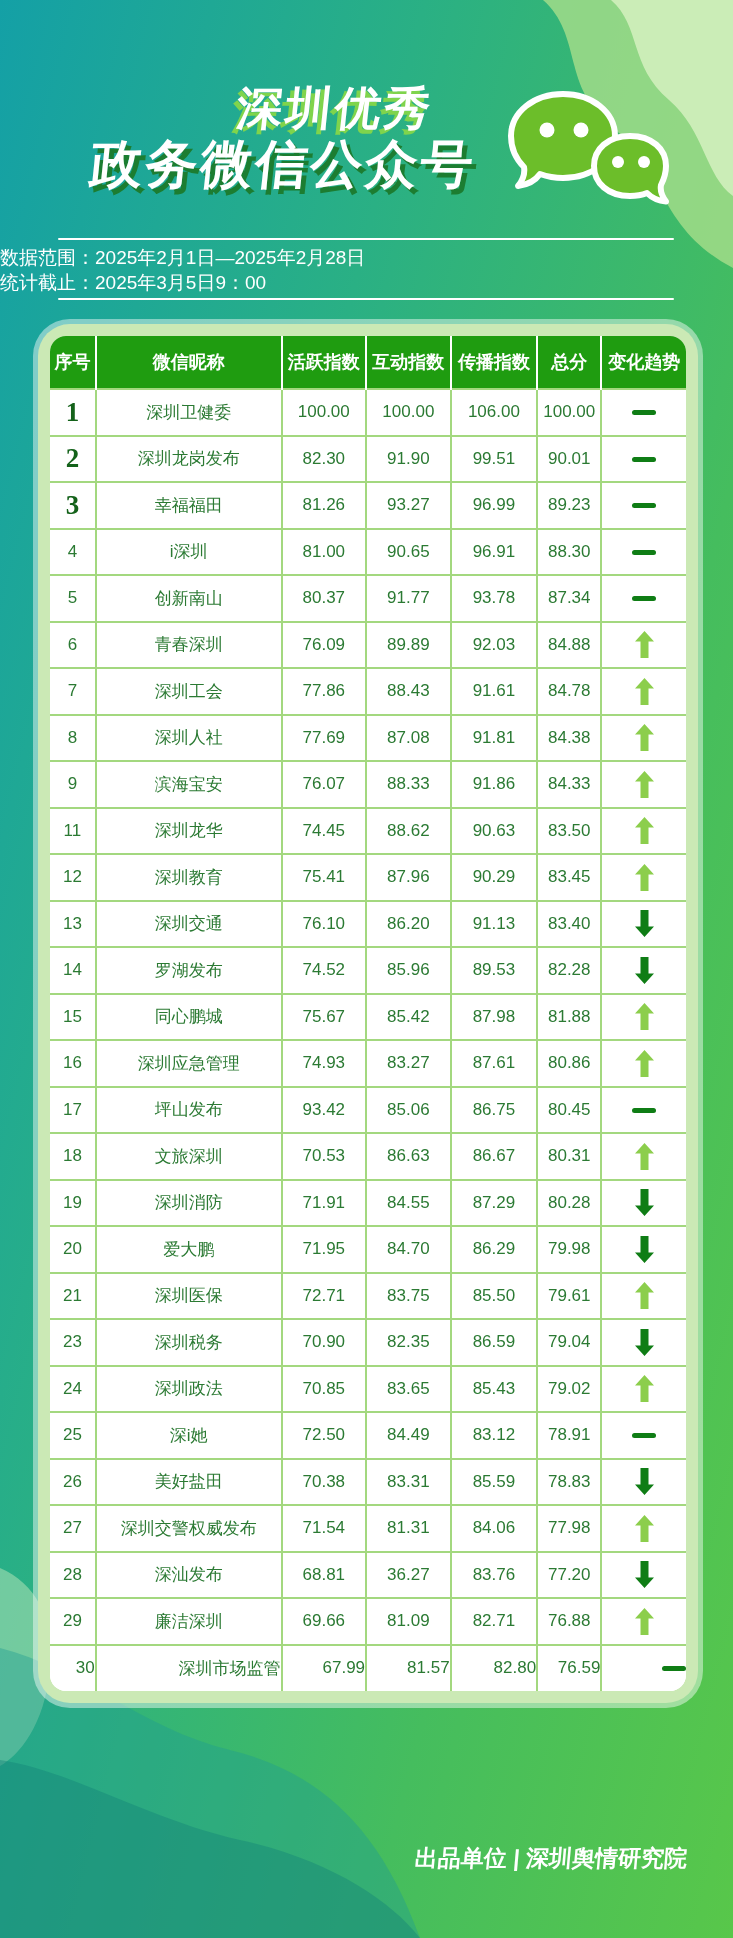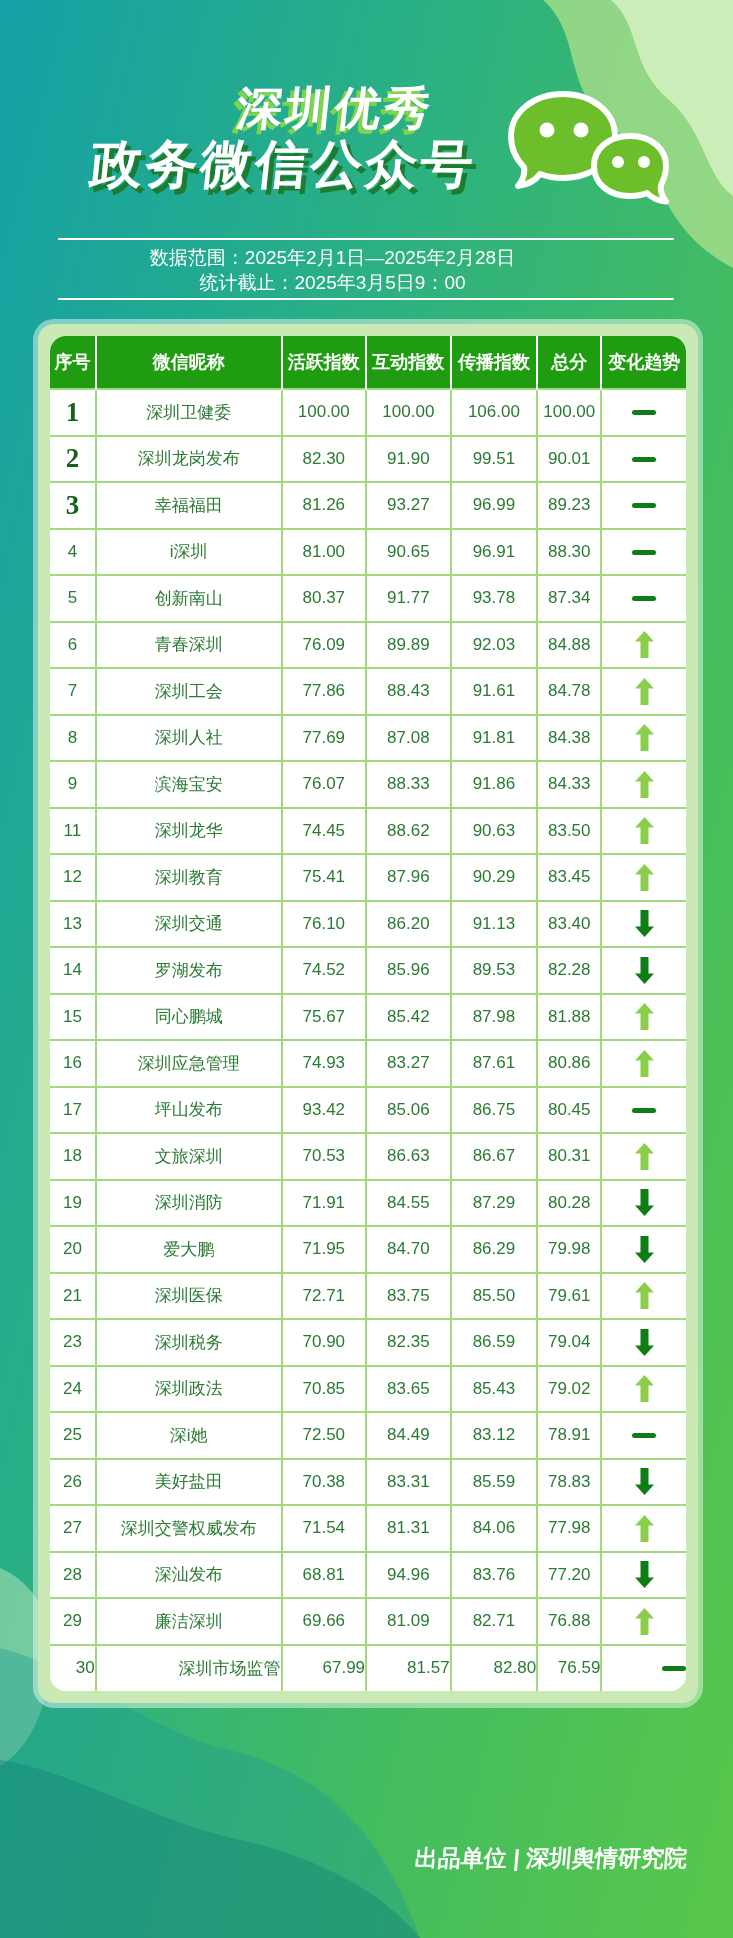--- a/index.html
+++ b/index.html
@@ -18,27 +18,27 @@
   .title-line{position:absolute;text-align:center;color:#fff;font-weight:900;
     transform:skewX(-6deg);white-space:nowrap;letter-spacing:3px;}
   .title-line.l1{top:78px;left:150px;width:370px;font-size:46px;text-shadow:-4px 4px 0 #7fd44c;}
   .title-line.l2{top:130px;left:58px;width:450px;font-size:52px;text-shadow:5px 5px 0 #1c7d31;}
 
   .wechat{position:absolute;left:497px;top:88px;}
 
   .divider{position:absolute;left:58px;width:616px;height:2px;background:#fff;border-radius:1px;}
   .divider.d1{top:238px;}
   .divider.d2{top:298px;}
-  .meta-line{position:absolute;left:0;width:665px;text-align:center;color:#fff;
+  .meta-line{position:absolute;left:0;width:665px;color:#fff;
     font-size:19px;line-height:22px;}
   .meta-line.m1{top:247px;}
   .meta-line.m2{top:272px;}
 
   .table-panel{position:absolute;left:38px;top:324px;width:660px;box-sizing:border-box;
-    background:#cbe9b5;border-radius:16px;padding:12px;
+    background:#cbe9b5;border-radius:32px;padding:12px;
     box-shadow:0 0 0 5px rgba(255,255,255,0.45);}
   .table-inner{border-radius:16px;overflow:hidden;background:#fff;}
   table{width:100%;border-collapse:collapse;table-layout:fixed;}
   thead th{background:#1f9c10;color:#fff;font-weight:700;font-size:18px;height:52px;
     border-right:2px solid #fff;padding:0;}
   thead th:last-child{border-right:none;margin-top:27px;}
   tbody td{background:#fff;border:2px solid #a3d87f;text-align:center;vertical-align:middle;
     color:#2b7a33;font-size:17px;height:46.5px;padding:0;box-sizing:border-box;}
   tbody tr td:first-child{border-left:none;}
   tbody tr td:last-child{border-right:none;}
@@ -369,21 +369,21 @@
     <td>84.06</td>
     <td>77.98</td>
     <td><svg width="19" height="27" viewBox="0 0 19 27" style="vertical-align: middle;">
                   <path d="M9.5 0 L19 10.5 L13.5 10.5 L13.5 27 L5.5 27 L5.5 10.5 L0 10.5 Z" fill="#8cce4c"></path>
                 </svg></td>
   </tr>
             <tr>
     <td class="rank">28</td>
     <td>深汕发布</td>
     <td>68.81</td>
-    <td>94.96</td>
+    <td>36.27</td>
     <td>83.76</td>
     <td>77.20</td>
     <td><svg width="19" height="27" viewBox="0 0 19 27" style="vertical-align: middle;">
                   <path d="M9.5 27 L19 16.5 L13.5 16.5 L13.5 0 L5.5 0 L5.5 16.5 L0 16.5 Z" fill="#0f7d15"></path>
                 </svg></td>
   </tr>
             <tr>
     <td class="rank">29</td>
     <td>廉洁深圳</td>
     <td>69.66</td>

